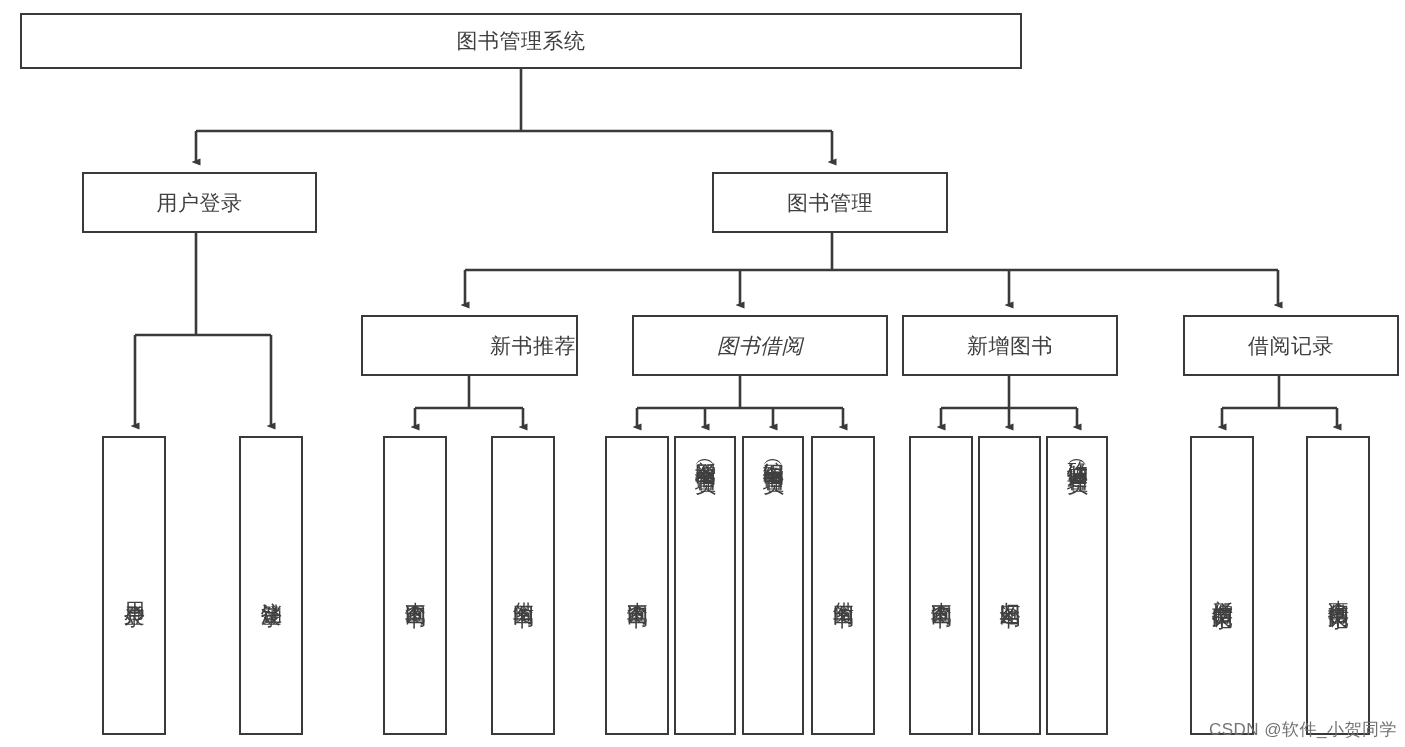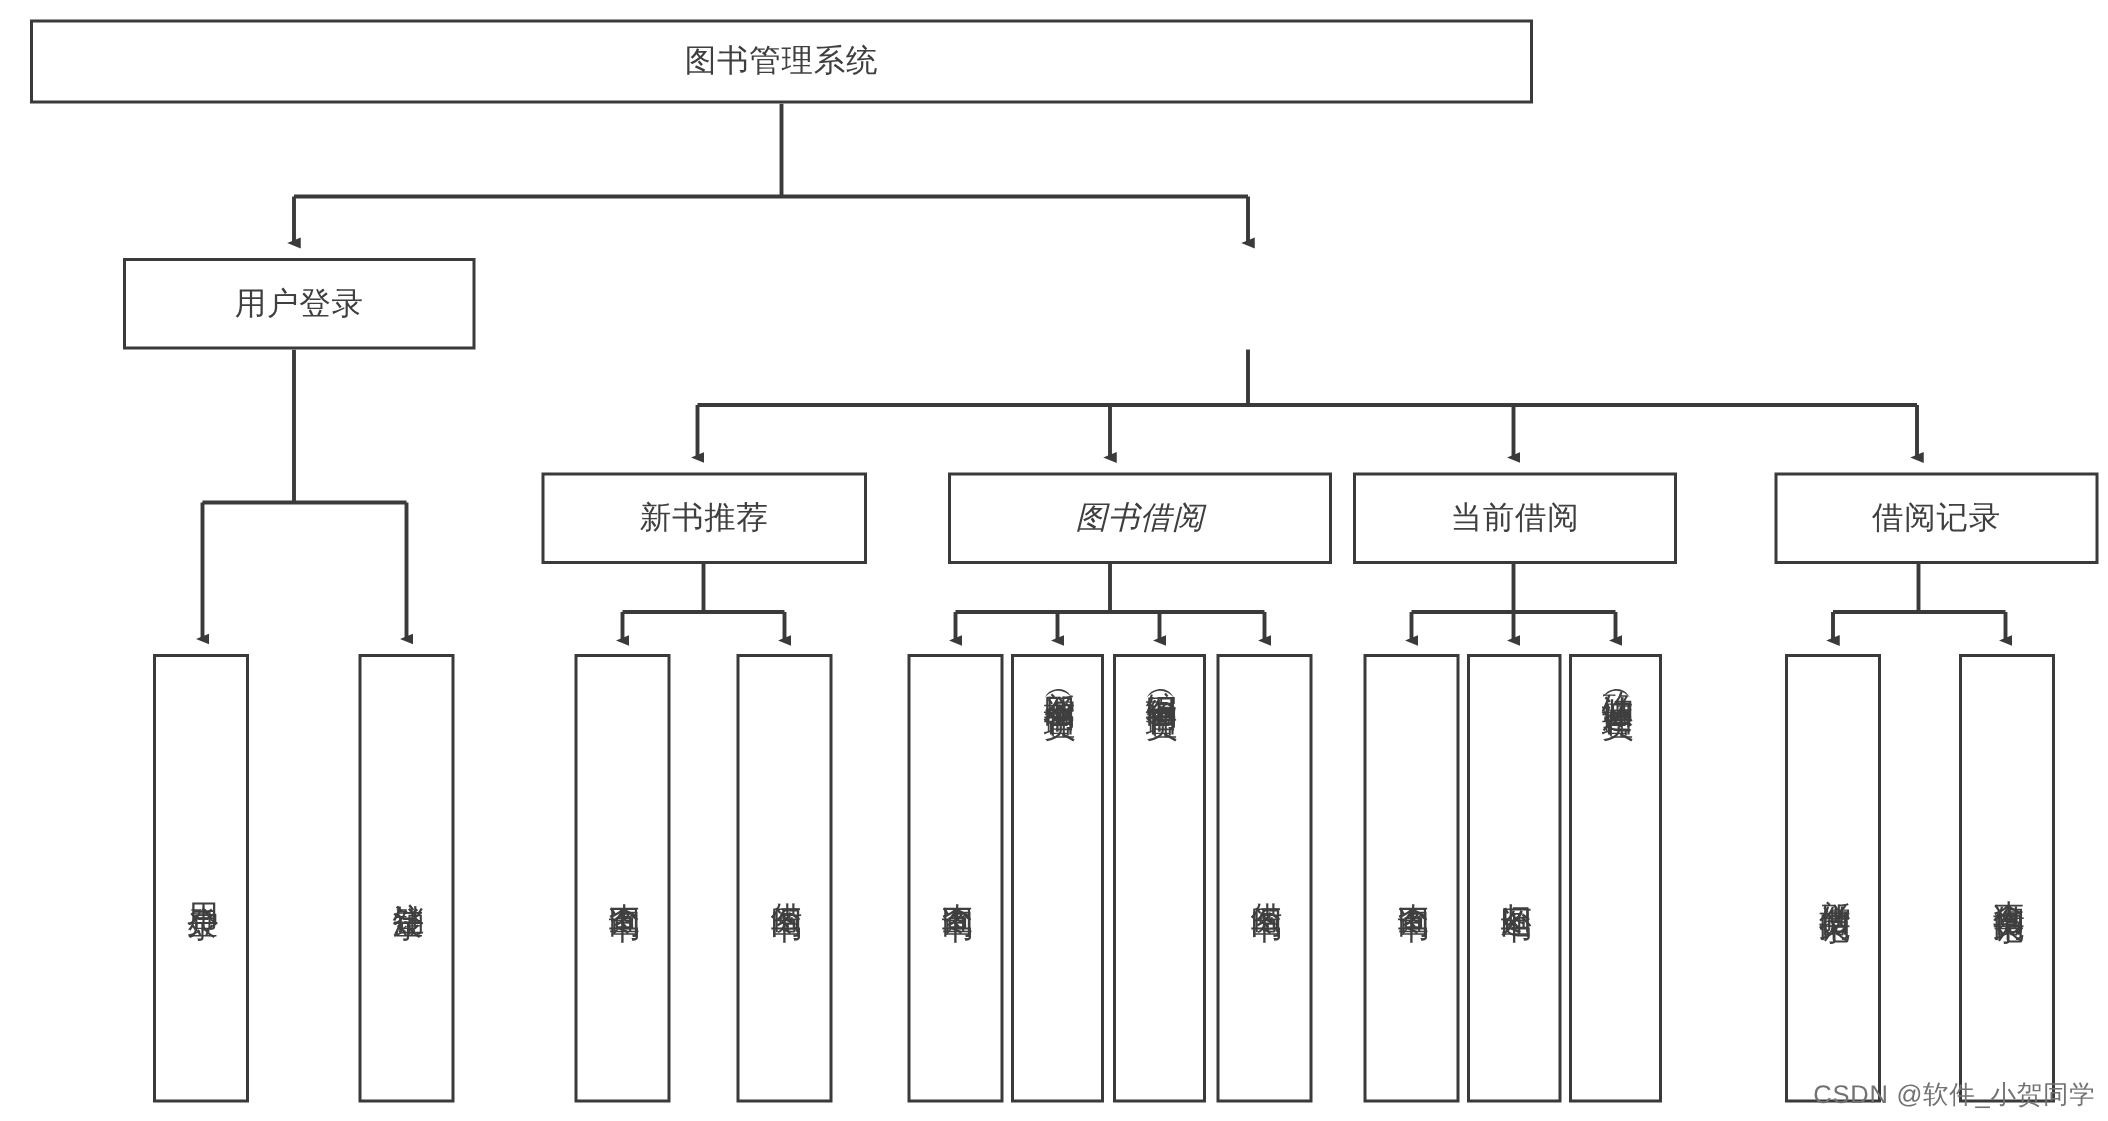--- a/index.html
+++ b/index.html
@@ -137,31 +137,34 @@
   </svg>
 
   <div class="node-box" style="left:20px; top:13px; width:1002px; height:56px;">
     <span class="node-label-h">图书管理系统</span>
   </div>
 
   <div class="node-box" style="left:82px; top:172px; width:235px; height:61px;">
     <span class="node-label-h">用户登录</span>
   </div>
 
-
-  <div class="node-box" style="left:361px; top:315px; width:217px; height:61px;">
+  <div class="node-box" style="left:712px; top:172px; width:236px; height:61px;">
+    <span class="node-label-h">图书管理</span>
+  </div>
+
+  <div class="node-box" style="left:361px; top:315px; width:217px; height:61px;justify-content:flex-end;">
     <span class="node-label-h">新书推荐</span>
   </div>
 
   <div class="node-box" style="left:632px; top:315px; width:256px; height:61px;font-style:italic;">
     <span class="node-label-h">图书借阅</span>
   </div>
 
   <div class="node-box" style="left:902px; top:315px; width:216px; height:61px;">
-    <span class="node-label-h">当前借阅</span>
+    <span class="node-label-h">新增图书</span>
   </div>
 
   <div class="node-box" style="left:1171px; top:315px; width:216px; height:61px;margin-left:12px;">
     <span class="node-label-h">借阅记录</span>
   </div>
 
   <div class="node-box leaf centered" style="left:102px; top:436px; width:64px; height:299px;">
     <span class="node-label-v">用户登录</span>
   </div>
 

